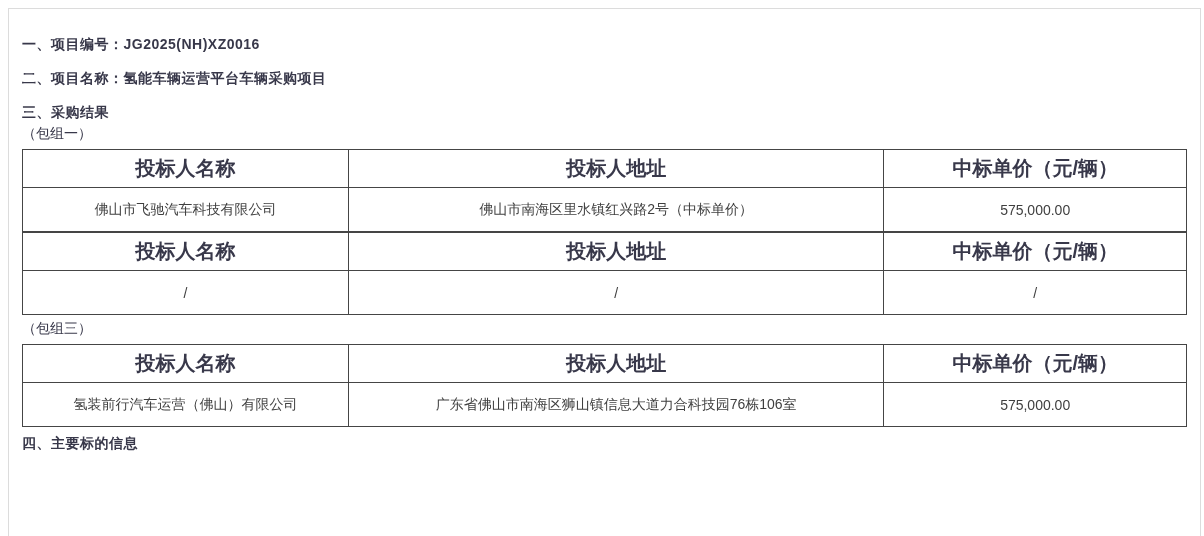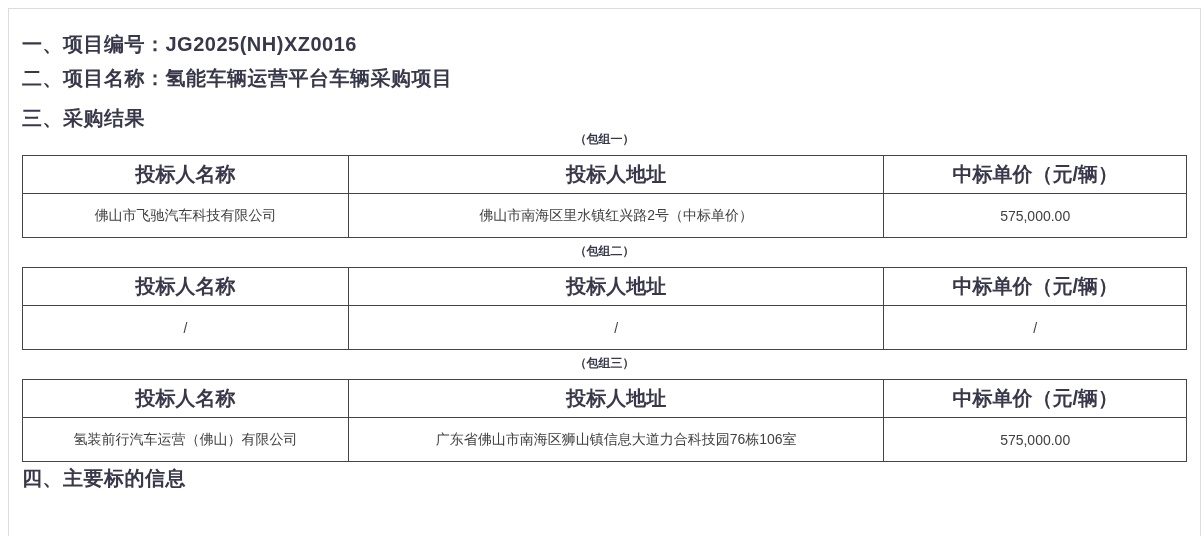--- a/index.html
+++ b/index.html
@@ -24,35 +24,34 @@
     margin: 38px 0 0 0;
     text-align: center;
     font-family: "Liberation Serif", "DejaVu Serif", serif;
     font-size: 17px;
     line-height: 20px;
     font-weight: bold;
     letter-spacing: 1px;
     color: var(--heading-text, #38384a);
   }
   .sec-heading {
-    font-size: 20px;
+    font-size: 14px;
     line-height: 16px;
     font-weight: bold;
     color: var(--heading-text, #38384a);
     letter-spacing: 0.5px;
   }
   .sec-1 { margin-top: 27px; }
   .sec-2 { margin-top: 18px; }
-  .sec-3 { margin-top: 24px; }
+  .sec-3 { margin-top: 18px; }
   .sec-4 { margin-top: 8px; }
   .group-label {
-    text-align: center;
-    font-size: 12px;
+    font-size: 14px;
     line-height: 15px;
-    font-weight: bold;
+    font-weight: normal;
     color: var(--heading-text, #38384a);
     margin: 6px 0 8px 0;
   }
   table.result-table {
     width: 100%;
     border-collapse: collapse;
     table-layout: fixed;
   }
   table.result-table col.c1 { width: 28%; }
   table.result-table col.c2 { width: 46%; }
@@ -106,21 +105,20 @@
     </thead>
     <tbody>
       <tr>
         <td>佛山市飞驰汽车科技有限公司</td>
         <td>佛山市南海区里水镇红兴路2号（中标单价）</td>
         <td>575,000.00</td>
       </tr>
     </tbody>
   </table>
 
-  <div class="group-label">（包组二）</div>
   <table class="result-table">
     <colgroup>
         <col class="c1">
         <col class="c2">
         <col class="c3">
       </colgroup>
     <thead>
       <tr>
         <th>投标人名称</th>
         <th>投标人地址</th>

